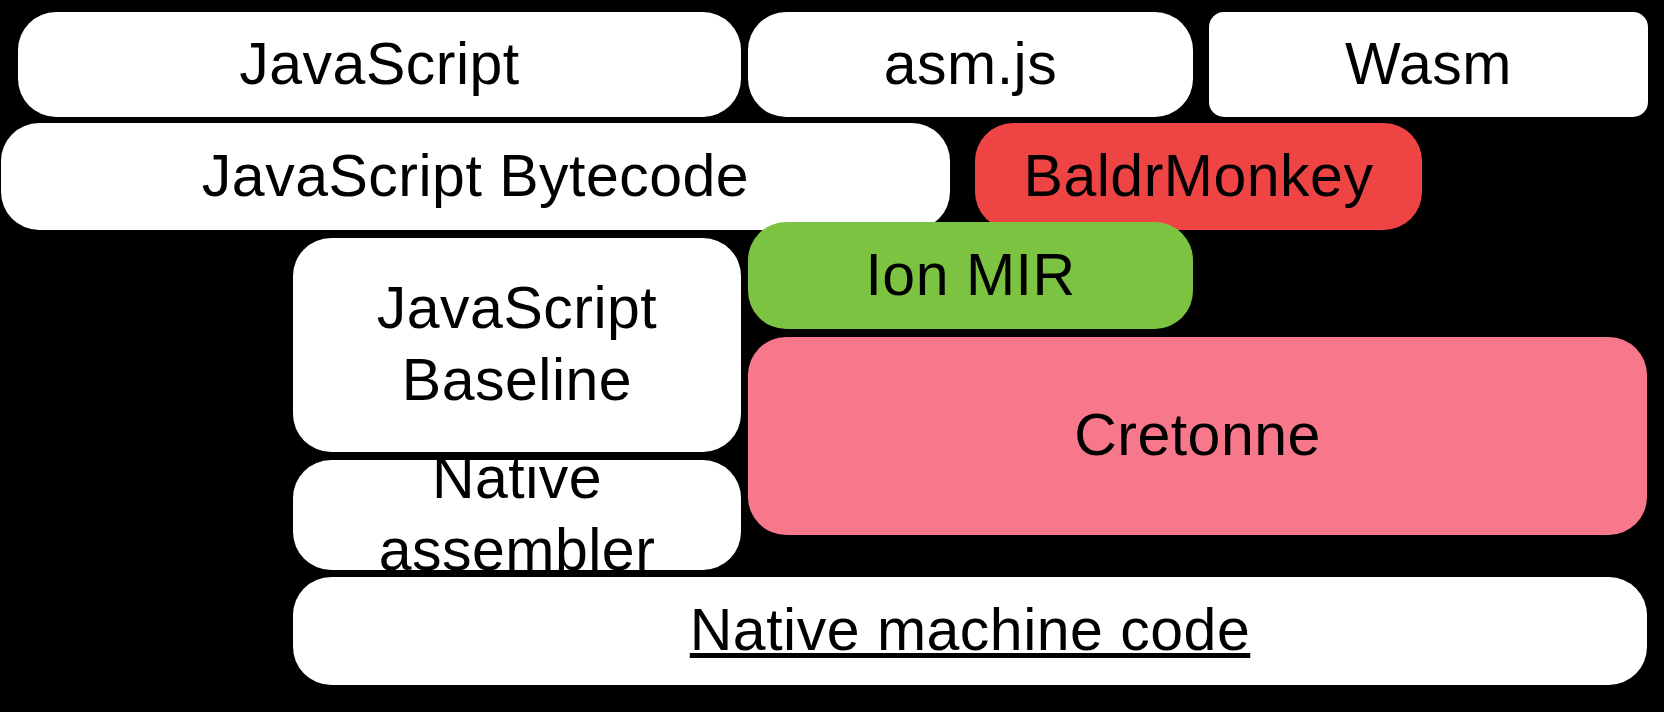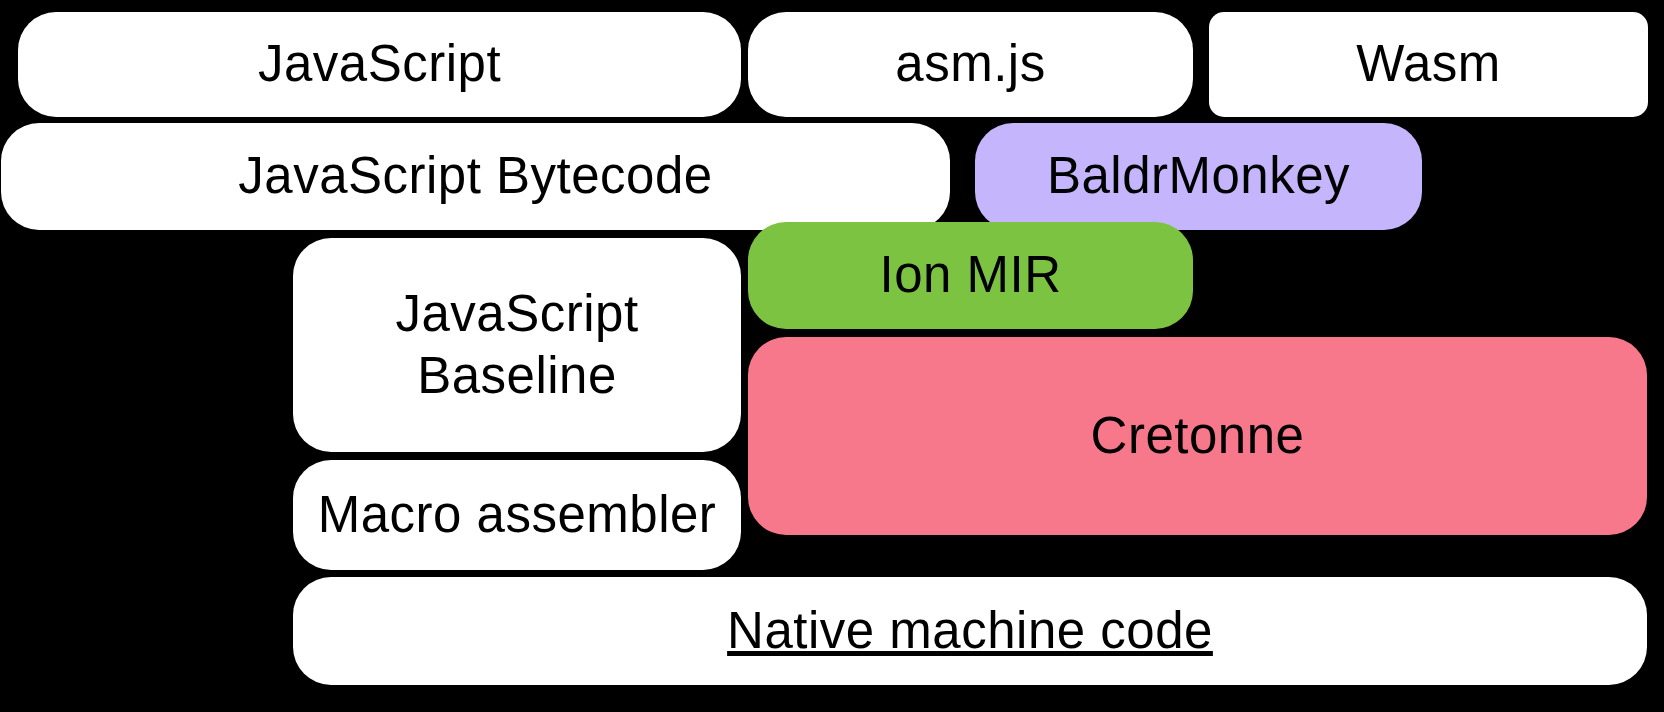--- a/index.html
+++ b/index.html
@@ -16,21 +16,21 @@
     font-family: "Liberation Sans", sans-serif;
   }
   .box {
     position: absolute;
     background: #fff;
     border-radius: 38px;
     display: flex;
     align-items: center;
     justify-content: center;
     text-align: center;
-    font-size: 51px;
+    font-size: 59px;
     line-height: 1.22;
     color: #000;
     letter-spacing: 0.5px;
   }
   
   .b-js        { left: 18px;   top: 12px;  width: 723px;  height: 105px; }
   .b-asmjs     { left: 748px;  top: 12px;  width: 445px;  height: 105px; }
   .b-wasm      { left: 1209px; top: 12px;  width: 439px;  height: 105px; border-radius: 15px; }
   
   .b-bytecode  { left: 1px;   top: 123px; width: 949px;  height: 107px; }
@@ -52,31 +52,31 @@
 <div class="canvas">
 
   <div class="box b-js" style="background: rgb(255, 255, 255);">JavaScript</div>
 
   <div class="box b-asmjs" style="background: rgb(255, 255, 255);">asm.js</div>
 
   <div class="box b-wasm" style="background: rgb(255, 255, 255);">Wasm</div>
 
   <div class="box b-bytecode" style="background: rgb(255, 255, 255);">JavaScript Bytecode</div>
 
-  <div class="box b-baldr" style="background: #c4b5fd;">BaldrMonkey</div>
+  <div class="box b-baldr" style="background: #ef4444;">BaldrMonkey</div>
 
 
   <div class="box b-baseline" style="background: rgb(255, 255, 255);">
     <div class="lines">
       <span>JavaScript</span>
       <span>Baseline</span>
     </div>
   </div>
 
   <div class="box b-ionmir" style="background: rgb(124, 195, 66);">Ion MIR</div>
 
   <div class="box b-cretonne" style="background: rgb(247, 120, 138);">Cretonne</div>
 
-  <div class="box b-macro" style="background: rgb(255, 255, 255);">Macro assembler</div>
+  <div class="box b-macro" style="background: rgb(255, 255, 255);">Native assembler</div>
 
   <div class="box b-native" style="background: rgb(255, 255, 255);">Native machine code</div>
 
 </div>
 
 </body></html>

